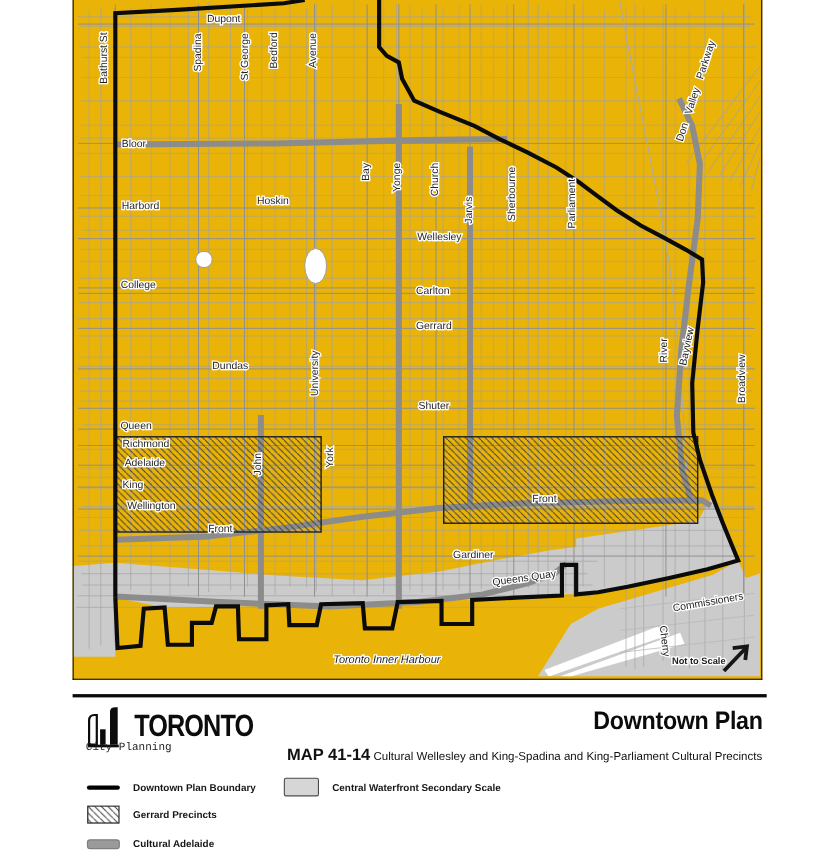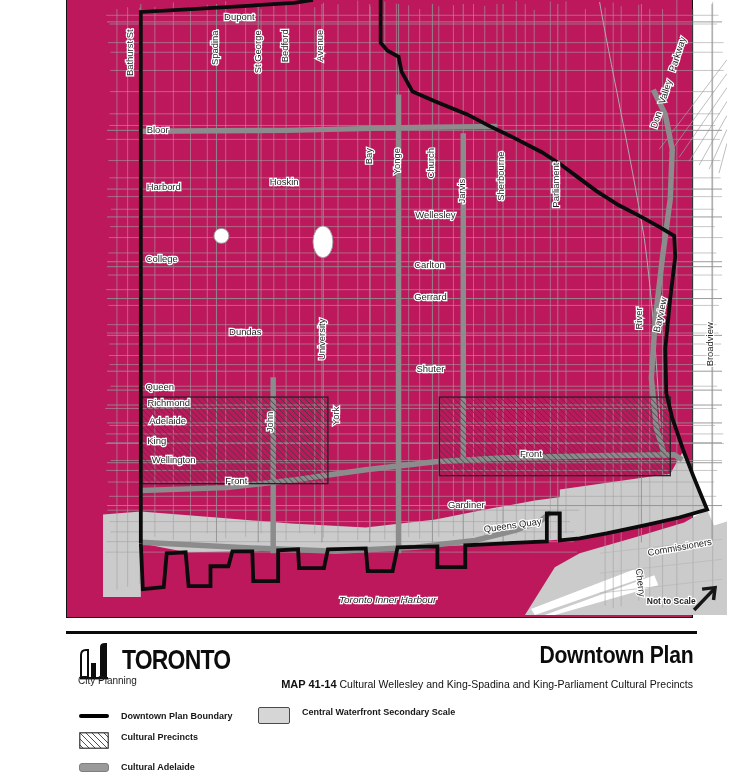--- a/index.html
+++ b/index.html
@@ -1,32 +1,32 @@
 <!DOCTYPE html>
 <html><head>
 <meta charset="utf-8">
 <style>
   html,body{margin:0;padding:0;background:#fff;}
   body{width:752px;height:784px;position:relative;font-family:"Liberation Sans",sans-serif;overflow:hidden;}
   #map-frame{position:absolute;left:66px;top:0;width:627px;height:618px;
     border-left:1.6px solid #111;border-right:1.6px solid #111;border-bottom:1.6px solid #111;
-    box-sizing:border-box;background:#be185d;padding-left:36px;}
+    box-sizing:border-box;background:#eab308;}
   #map-svg{display:block;}
   #footer-rule{position:absolute;left:66px;top:631px;width:631px;height:3px;background:#0a0a0a;}
   #logo-block{position:absolute;left:78px;top:641px;display:flex;align-items:flex-start;justify-content:center;}
   #logo-glyph{width:40px;height:44px;}
   #logo-text{margin-left:4px;margin-top:6px;}
   #logo-title{font-weight:bold;font-size:28px;letter-spacing:-1px;color:#0c0c0c;
     transform:scaleX(0.82);transform-origin:left center;line-height:26px;}
-  #logo-sub{font-size:10px;color:#1c1c1c;margin-top:2px;margin-left:-44px;}
+  #logo-sub{font-size:10px;color:#1c1c1c;margin-top:2px;margin-left:-44px;font-family:Liberation Mono, monospace;}
   #plan-title{position:absolute;right:59px;top:642px;font-size:23px;font-weight:bold;color:#0b0b0b;
     transform:scaleX(0.92);transform-origin:right center;letter-spacing:-0.3px;}
   #map-caption{position:absolute;right:59px;top:678px;font-size:10.5px;color:#111;}
-  #map-caption b{font-size:11px;}
-  .legend-item{position:absolute;display:flex;}
+  #map-caption b{font-size:15px;}
+  .legend-item{position:absolute;display:flex;align-items:center;}
   .legend-label{font-size:9px;font-weight:bold;color:#161616;margin-left:12px;white-space:nowrap;}
   .sw-wrap{width:30px;display:flex;justify-content:center;align-items:center;}
   .sw-boundary{width:30px;height:4px;background:#000;border-radius:2px;}
   .sw-corridor{width:30px;height:7px;background:#9a9a9a;border-radius:3px;border:0.5px solid #7f7f7f;}
   .sw-cwsp{width:32px;height:17px;background:#d6d6d6;border:1.6px solid #4a4a4a;border-radius:2px;box-sizing:border-box;}
   .sw-hatch{display:block;}
 </style>
 </head>
 <body>
 
@@ -262,21 +262,21 @@
       <span class="sw-boundary"></span>
     </span>
   <span class="legend-label">Downtown Plan Boundary</span>
 </div>
 <div class="legend-item" style="left:79px;top:732px;">
   <span class="sw-wrap">
     <svg class="sw-hatch" width="30" height="17">
       <rect x="0.8" y="0.8" width="28.4" height="15.4" fill="url(#hatch)" stroke="#222" stroke-width="1.1"></rect>
     </svg>
   </span>
-  <span class="legend-label">Cultural Precincts</span>
+  <span class="legend-label">Gerrard Precincts</span>
 </div>
 <div class="legend-item" style="left:79px;top:762px;">
   <span class="sw-wrap">
       <span class="sw-corridor"></span>
     </span>
   <span class="legend-label">Cultural Adelaide</span>
 </div>
 <div class="legend-item" style="left:258px;top:707px;">
   <span class="sw-cwsp"></span>
   <span class="legend-label">Central Waterfront Secondary Scale</span>

